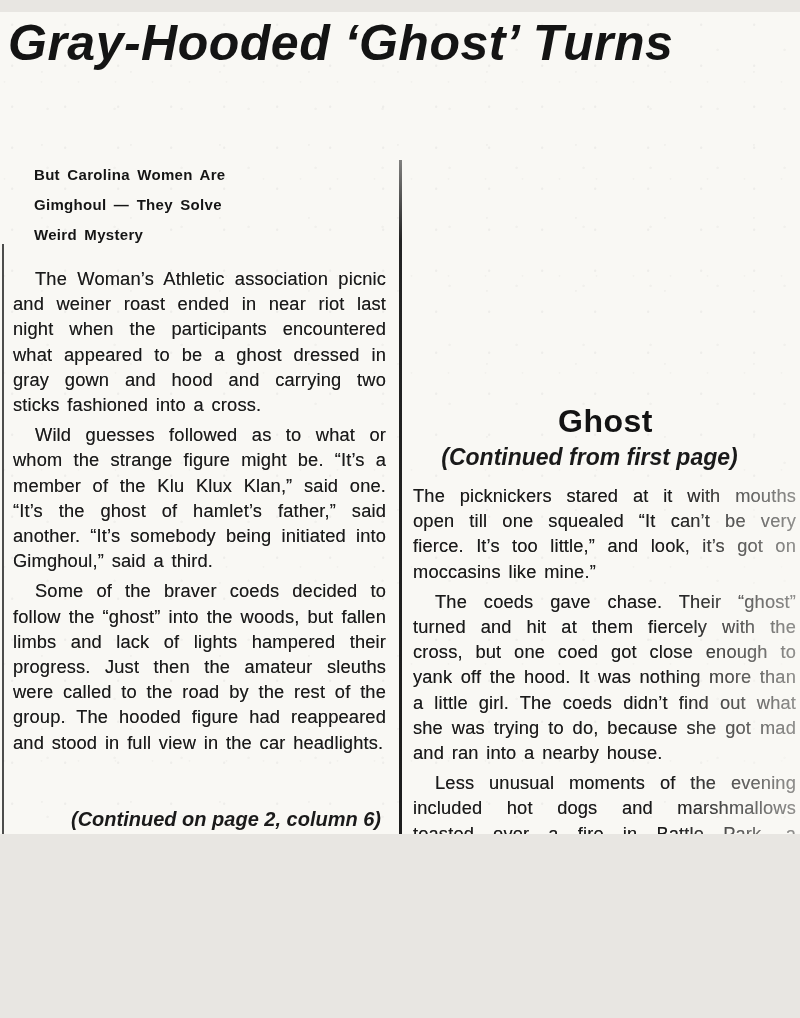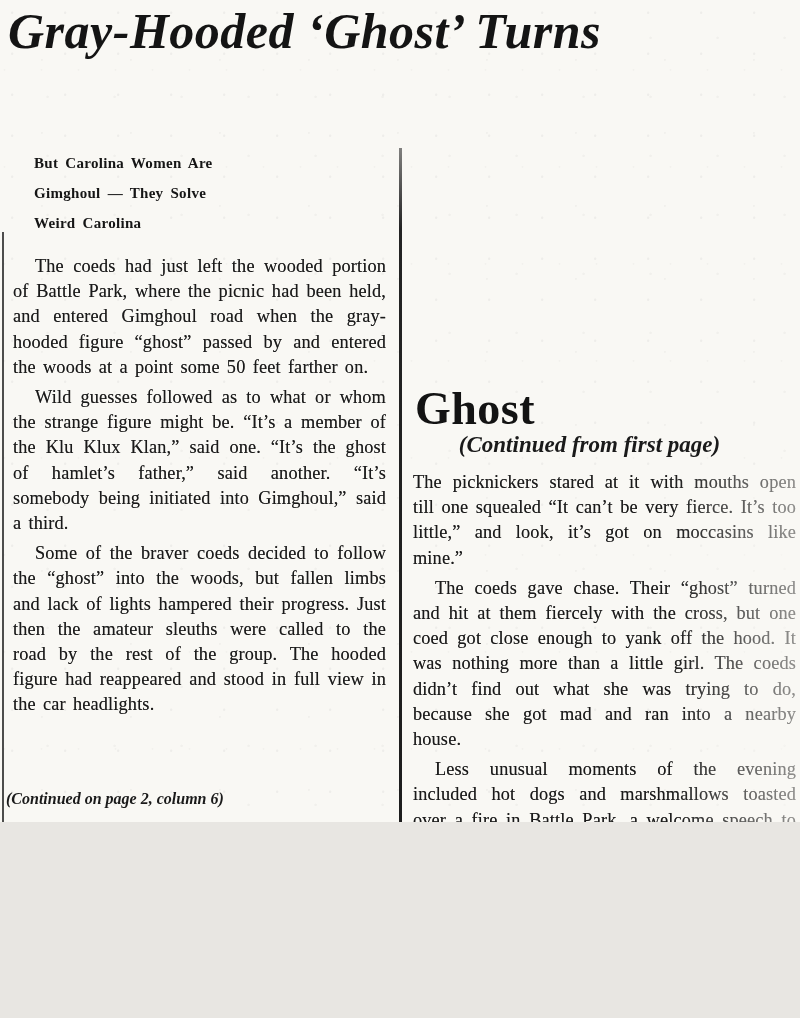--- a/index.html
+++ b/index.html
@@ -4,30 +4,30 @@
 <style>
   html, body {
     margin: 0;
     padding: 0;
     background: #e8e6e2;
   }
   .page {
     position: relative;
     width: 800px;
     height: 822px;
-    margin: 0 auto;
+    margin: 12px auto;
     overflow: hidden;
     background-color: #f9f8f4;
     background-image:
       radial-gradient(circle at 23% 31%, rgba(40,40,40,0.05) 0.8px, transparent 1.6px),
       radial-gradient(circle at 71% 64%, rgba(40,40,40,0.04) 0.8px, transparent 1.6px),
       radial-gradient(circle at 47% 82%, rgba(40,40,40,0.035) 0.7px, transparent 1.4px),
       radial-gradient(circle at 12% 72%, rgba(40,40,40,0.03) 0.6px, transparent 1.3px);
     background-size: 53px 41px, 67px 59px, 89px 73px, 37px 97px;
-    font-family: Liberation Serif, serif;
+    font-family: Liberation Sans, sans-serif;
     color: #1a1a1a;
   }
 
   
   .headline {
     margin: 0;
     padding: 2px 0 0 8px;
     font-size: 50px;
     line-height: 59px;
     font-weight: bold;
@@ -102,39 +102,40 @@
     line-height: 25.2px;
     text-align: justify;
     word-spacing: 2.5px;
     letter-spacing: 0.15px;
     text-shadow: 0 0 0.4px rgba(20,20,20,0.55);
   }
   .para.indent { text-indent: 22px; }
 
   .continuation {
     position: absolute;
-    bottom: 14px;
+    bottom: 3px;
     left: 6px;
     right: 16px;
     margin: 0;
-    text-align: left;
-    font-size: 16px;
+    text-align: right;
+    font-size: 20px;
     font-weight: bold;
     font-style: italic;
     white-space: nowrap;
   }
 
   
   .ghost-head {
     margin: 252px 0 4px 2px;
-    font-size: 46px;
+    font-size: 32px;
     line-height: 38px;
     font-weight: bold;
     letter-spacing: 0.5px;
     color: #131313;
+    text-align: center;
   }
   .continued-from {
     margin: 4px 30px 12px 0;
     text-align: center;
     font-size: 23px;
     font-weight: bold;
     font-style: italic;
     white-space: nowrap;
   }
 </style>
@@ -146,23 +147,23 @@
   <h1 class="headline">
     <span class="hl-line">Gray-Hooded ‘Ghost’ Turns</span>
   </h1>
 
   <div class="columns">
 
     <div class="col-left">
       <h2 class="subhead">
         <span>But Carolina Women Are</span>
         <span>Gimghoul — They Solve</span>
-        <span>Weird Carolina</span>
+        <span>Weird Mystery</span>
       </h2>
-      <p class="para indent">The coeds had just left the wooded portion of Battle Park, where the picnic had been held, and entered Gimghoul road when the gray-hooded figure “ghost” passed by and entered the woods at a point some 50 feet farther on.</p>
+      <p class="para indent">The Woman’s Athletic association picnic and weiner roast ended in near riot last night when the participants encountered what appeared to be a ghost dressed in gray gown and hood and carrying two sticks fashioned into a cross.</p>
       <p class="para indent">Wild guesses followed as to what or whom the strange figure might be. “It’s a member of the Klu Klux Klan,” said one. “It’s the ghost of hamlet’s father,” said another. “It’s somebody being initiated into Gimghoul,” said a third.</p>
       <p class="para indent">Some of the braver coeds decided to follow the “ghost” into the woods, but fallen limbs and lack of lights hampered their progress. Just then the amateur sleuths were called to the road by the rest of the group. The hooded figure had reappeared and stood in full view in the car headlights.</p>
       <p class="continuation">(Continued on page 2, column 6)</p>
     </div>
 
     <div class="divider"></div>
 
     <div class="col-right">
       <h2 class="ghost-head">Ghost</h2>
       <p class="continued-from">(Continued from first page)</p>

